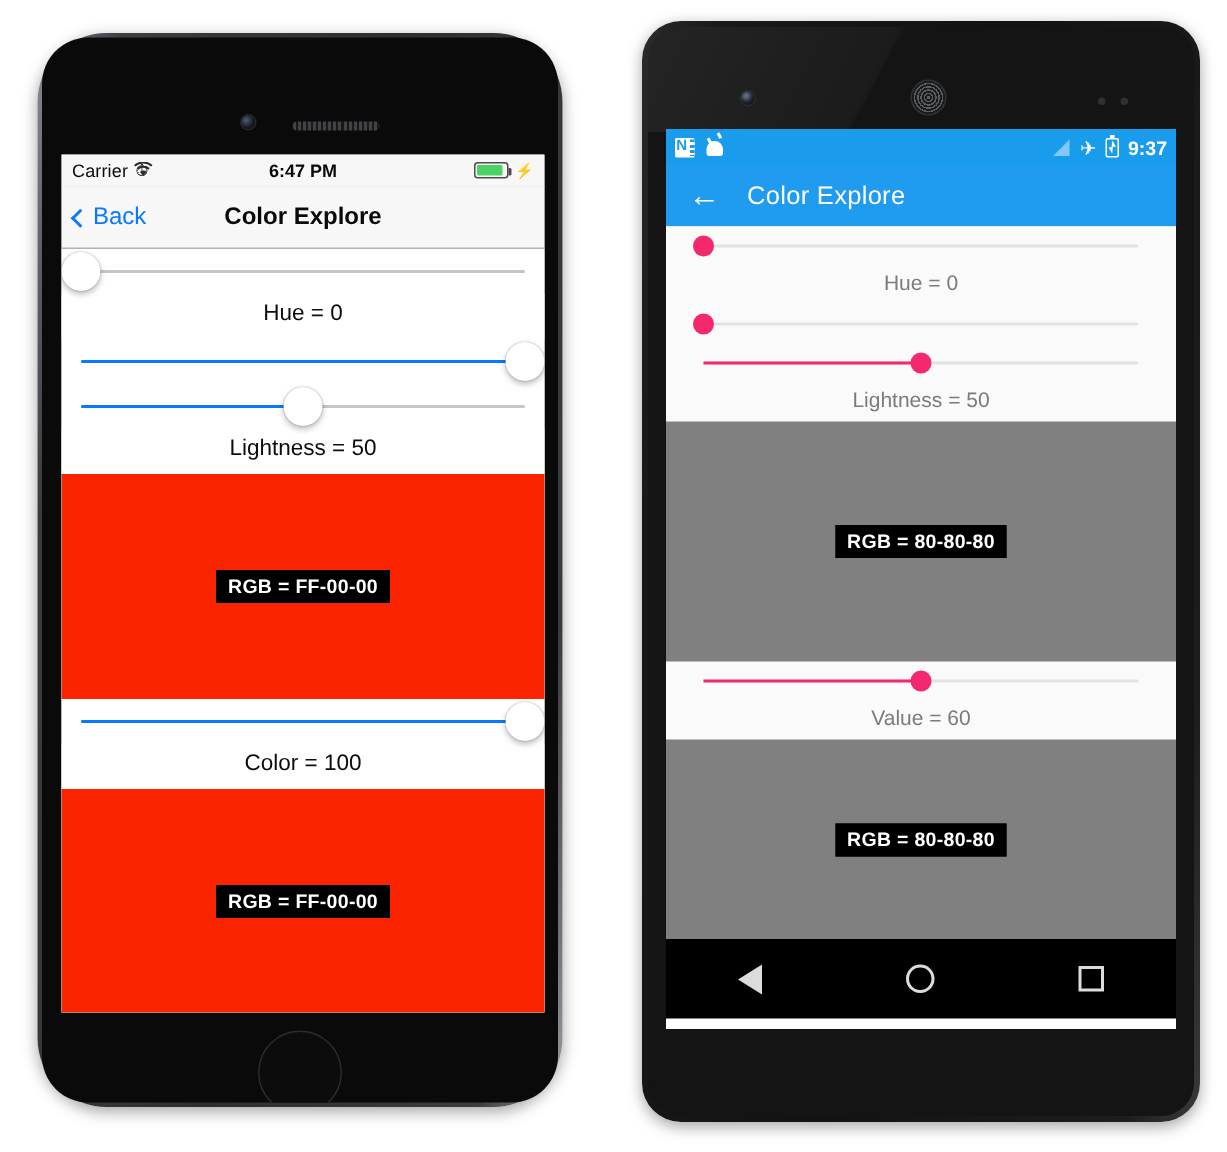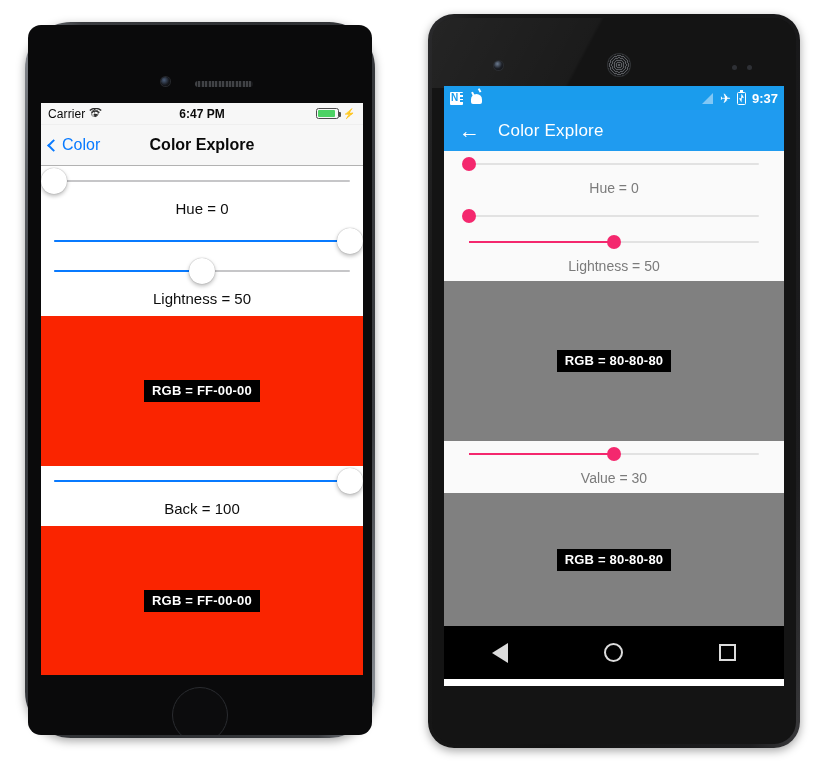--- a/index.html
+++ b/index.html
@@ -15,21 +15,21 @@
   .iphone {
     position: absolute; left: 25px; top: 22px;
     width: 350px; height: 716px;
     border-radius: 46px;
     background: linear-gradient(100deg,#8d9096 0%,#5c5f64 6%,#3a3c40 12%,#2c2e31 50%,#3a3c40 88%,#6e7177 95%,#9aa0a6 100%);
     box-shadow: 0 3px 10px rgba(0,0,0,.35);
     padding: 3px;
   }
   .iphone-inner {
     width: 100%; height: 100%;
-    border-radius: 13px;
+    border-radius: 31px;
     background: #0a0a0b;
     position: relative;
     overflow: hidden;
   }
   .ip-camera {
     position: absolute; left: 133px; top: 52px;
     width: 9px; height: 9px; border-radius: 50%;
     background: radial-gradient(circle at 35% 35%, #4a5c78 0%, #16181d 60%, #0b0c0f 100%);
     box-shadow: 0 0 0 1px #26282c;
   }
@@ -314,21 +314,21 @@
             <span class="batt">
                 <i style="width:92%"></i>
               </span>
             <span class="bolt">⚡</span>
           </div>
         </div>
 
         <div class="ios-navbar">
           <div class="ios-back">
             <span class="chev"></span>
-            <span>Color</span>
+            <span>Back</span>
           </div>
           <div class="ios-title">Color Explore</div>
         </div>
 
         <div class="ios-body">
 
           <div class="ios-row">
             <div class="ios-slider-wrap">
               <div class="ios-track">
                   <i style="width:0%"></i>
@@ -361,21 +361,21 @@
             <span class="rgb-chip">RGB = FF-00-00</span>
           </div>
 
           <div class="ios-row">
             <div class="ios-slider-wrap">
               <div class="ios-track">
                   <i style="width:100%"></i>
                 </div>
               <div class="ios-thumb" style="left:309px"></div>
             </div>
-            <div class="ios-label">Back = 100</div>
+            <div class="ios-label">Color = 100</div>
           </div>
 
           <div class="swatch" style="background:#FA2400;flex:1 1 auto">
             <span class="rgb-chip">RGB = FF-00-00</span>
           </div>
 
         </div>
       </div>
 
       <div class="ip-home"></div>
@@ -447,21 +447,21 @@
             <span class="rgb-chip">RGB = 80-80-80</span>
           </div>
 
           <div class="an-row">
             <div class="an-slider-wrap">
               <div class="an-track">
                   <i style="width:50%"></i>
                 </div>
               <div class="an-thumb" style="left:170px"></div>
             </div>
-            <div class="an-label">Value = 30</div>
+            <div class="an-label">Value = 60</div>
           </div>
 
           <div class="swatch" style="background:#808080;flex:1 1 auto">
             <span class="rgb-chip">RGB = 80-80-80</span>
           </div>
 
         </div>
 
         <div class="an-navbar">
           <div class="nav-back"></div>

